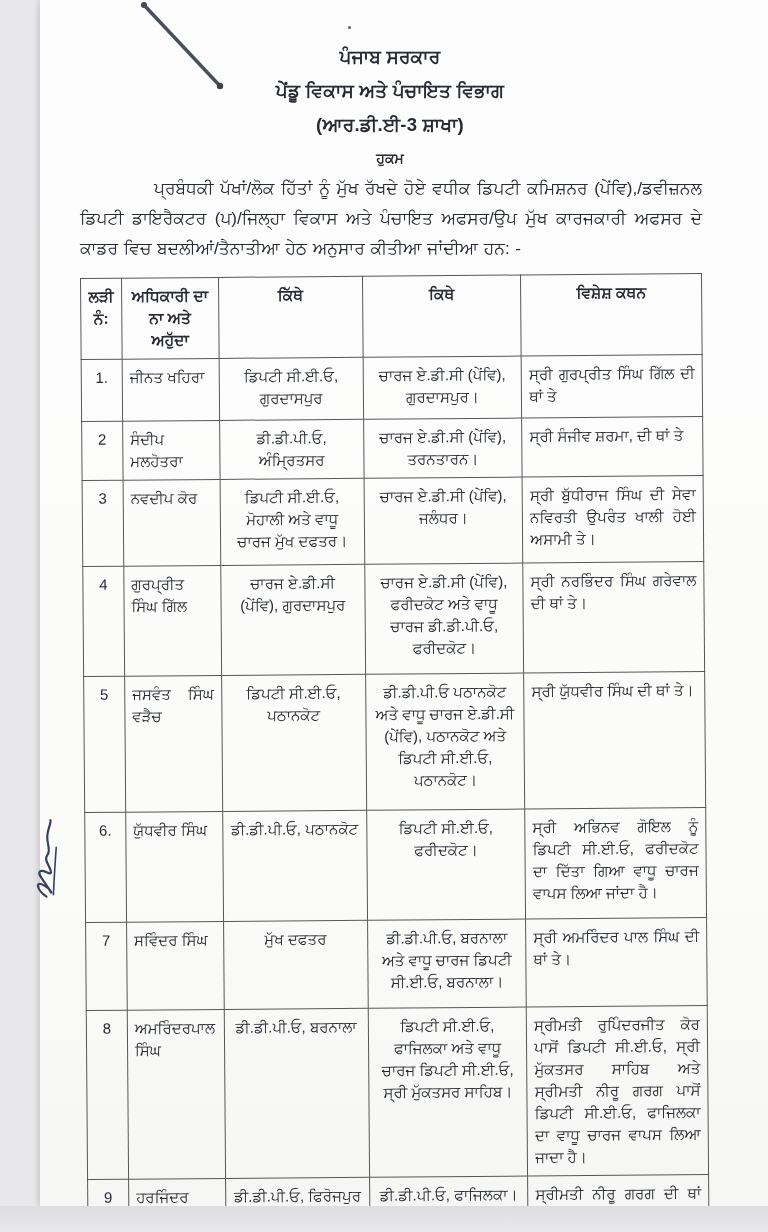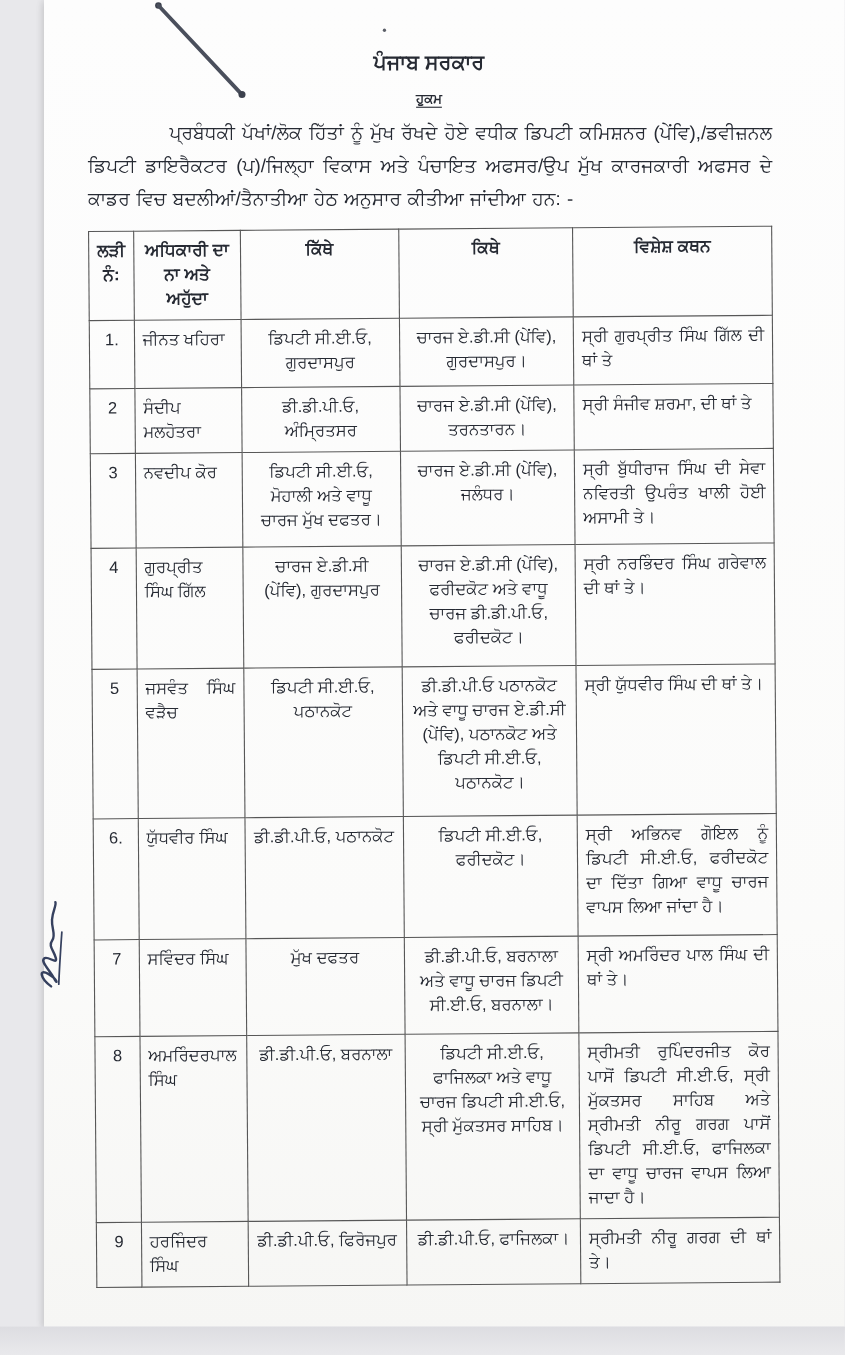--- a/index.html
+++ b/index.html
@@ -17,22 +17,22 @@
     width: 728px; height: 1206px;
     background: linear-gradient(180deg, #fdfdfd 0%, #fbfbfa 70%, #f6f6f4 100%);
     box-shadow: -2px 0 6px rgba(0,0,0,0.08), 0 3px 8px rgba(0,0,0,0.10);
   }
   .doc { position: absolute; left: 0; top: 0; width: 100%; padding: 40px 0 0 40px; }
 
   .heading { width: 620px; text-align: center; }
   .heading .h-line { font-size: 18.5px; font-weight: bold; line-height: 34px; letter-spacing: 0.2px; }
   .heading .order-title {
     display: inline-block;
-    font-size: 12px; font-weight: bold; line-height: 32px;
-    text-decoration: underline; text-underline-offset: 3px;
+    font-size: 14px; font-weight: bold; line-height: 32px;
+    text-underline-offset: 3px;
   }
 
   .intro {
     width: 622px;
     font-size: 17px;
     line-height: 30px;
     text-align: justify;
     text-indent: 74px;
     word-spacing: 1px;
   }
@@ -96,20 +96,22 @@
   <svg class="pen-mark" width="100" height="100" viewBox="0 0 100 100">
     <circle cx="9" cy="5" r="3" fill="#3c414d"></circle>
     <line x1="9" y1="5" x2="85" y2="86" stroke="#4a4f5c" stroke-width="3.5" stroke-linecap="round"></line>
     <circle cx="85" cy="86" r="3.2" fill="#3c414d"></circle>
   </svg>
   <div class="dot-mark"></div>
 
   <div class="doc">
     <div class="heading">
       <div class="h-line">ਪੰਜਾਬ ਸਰਕਾਰ</div>
+      <div class="h-line">ਪੇਂਡੂ ਵਿਕਾਸ ਅਤੇ ਪੰਚਾਇਤ ਵਿਭਾਗ</div>
+      <div class="h-line">(ਆਰ.ਡੀ.ਈ-3 ਸ਼ਾਖਾ)</div>
       <div><span class="order-title">ਹੁਕਮ</span></div>
     </div>
 
     <p class="intro">ਪ੍ਰਬੰਧਕੀ ਪੱਖਾਂ/ਲੋਕ ਹਿੱਤਾਂ ਨੂੰ ਮੁੱਖ ਰੱਖਦੇ ਹੋਏ ਵਧੀਕ ਡਿਪਟੀ ਕਮਿਸ਼ਨਰ (ਪੇਂਵਿ),/ਡਵੀਜ਼ਨਲ ਡਿਪਟੀ ਡਾਇਰੈਕਟਰ (ਪ)/ਜਿਲ੍ਹਾ ਵਿਕਾਸ ਅਤੇ ਪੰਚਾਇਤ ਅਫਸਰ/ਉਪ ਮੁੱਖ ਕਾਰਜਕਾਰੀ ਅਫਸਰ ਦੇ ਕਾਡਰ ਵਿਚ ਬਦਲੀਆਂ/ਤੈਨਾਤੀਆ ਹੇਠ ਅਨੁਸਾਰ ਕੀਤੀਆ ਜਾਂਦੀਆ ਹਨ: -</p>
 
     <table class="order-table">
       <thead>
         <tr class="hrow">
           <th class="col-serial">ਲੜੀ
 ਨੰ:</th>

